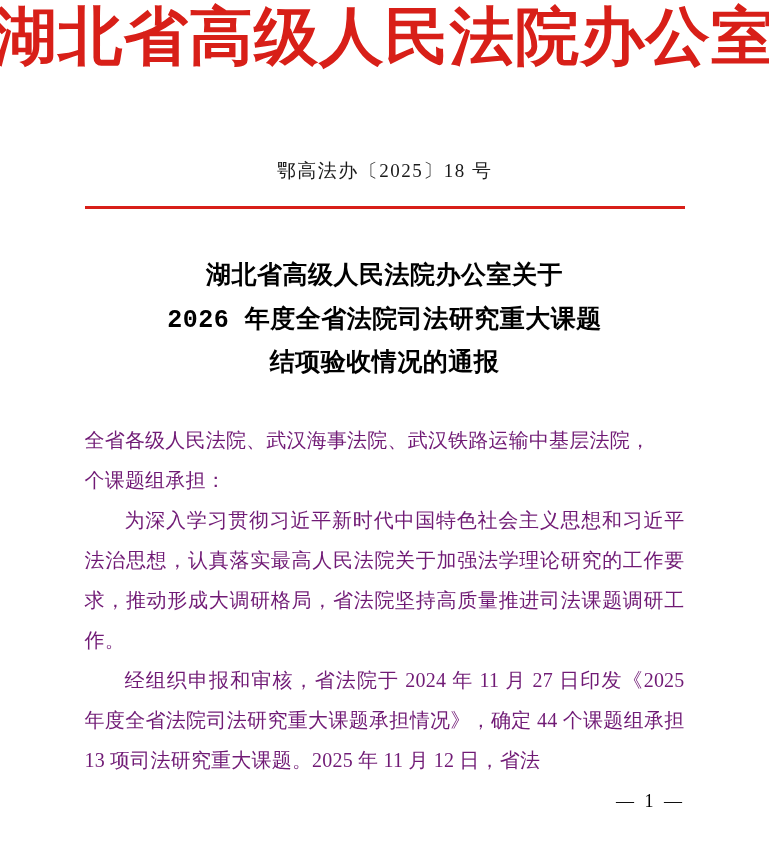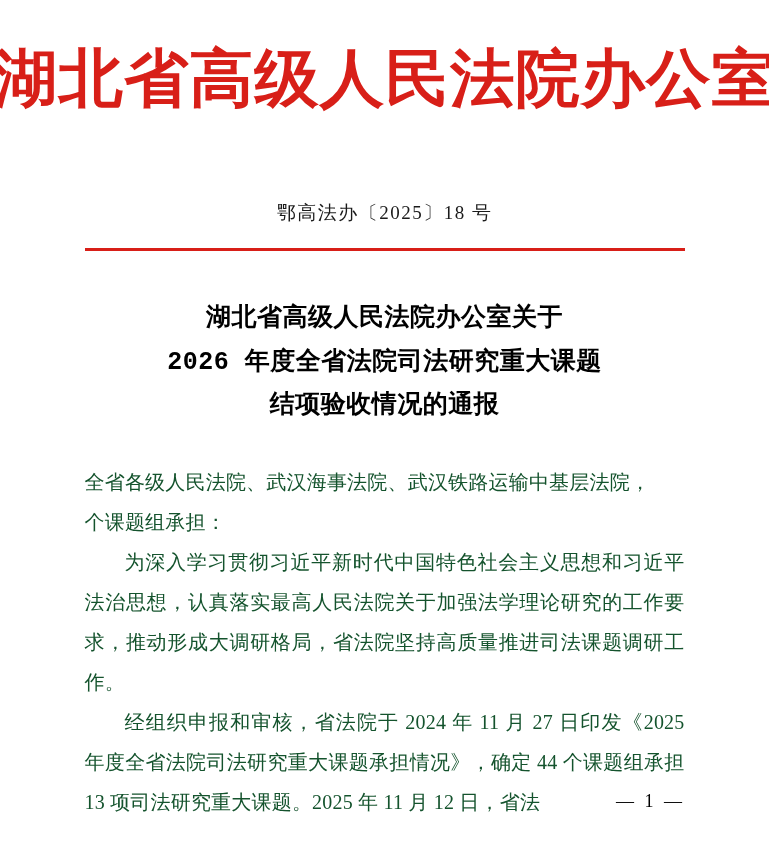--- a/index.html
+++ b/index.html
@@ -18,22 +18,21 @@
     position: relative;
     width: 769px;
     height: 842px;
     background: #ffffff;
     box-sizing: border-box;
   }
 
   
   .letterhead {
     width: 100%;
-    text-align: right;
-    padding-top: 42px;
+    text-align: center;
   }
   .letterhead-title {
     font-family: "DejaVu Serif", "Liberation Serif", serif;
     font-weight: bold;
     font-size: 63px;
     line-height: 1.15;
     color: #d81f18;
     letter-spacing: 1px;
     white-space: nowrap;
     transform: scaleX(1.02);
@@ -72,21 +71,21 @@
     font-family: Liberation Mono, monospace;
   }
   .doc-title .line { display: block; }
 
   
   .body-text {
     margin: 34px auto 0 auto;
     width: 600px;
     font-size: 20px;
     line-height: 2.0;
-    color: #14532d;
+    color: #701a75;
     letter-spacing: 0.2px;
   }
   .body-text p {
     margin: 0;
     text-align: justify;
     text-justify: inter-ideograph;
   }
   .indent2 { text-indent: 2em; }
 
   

